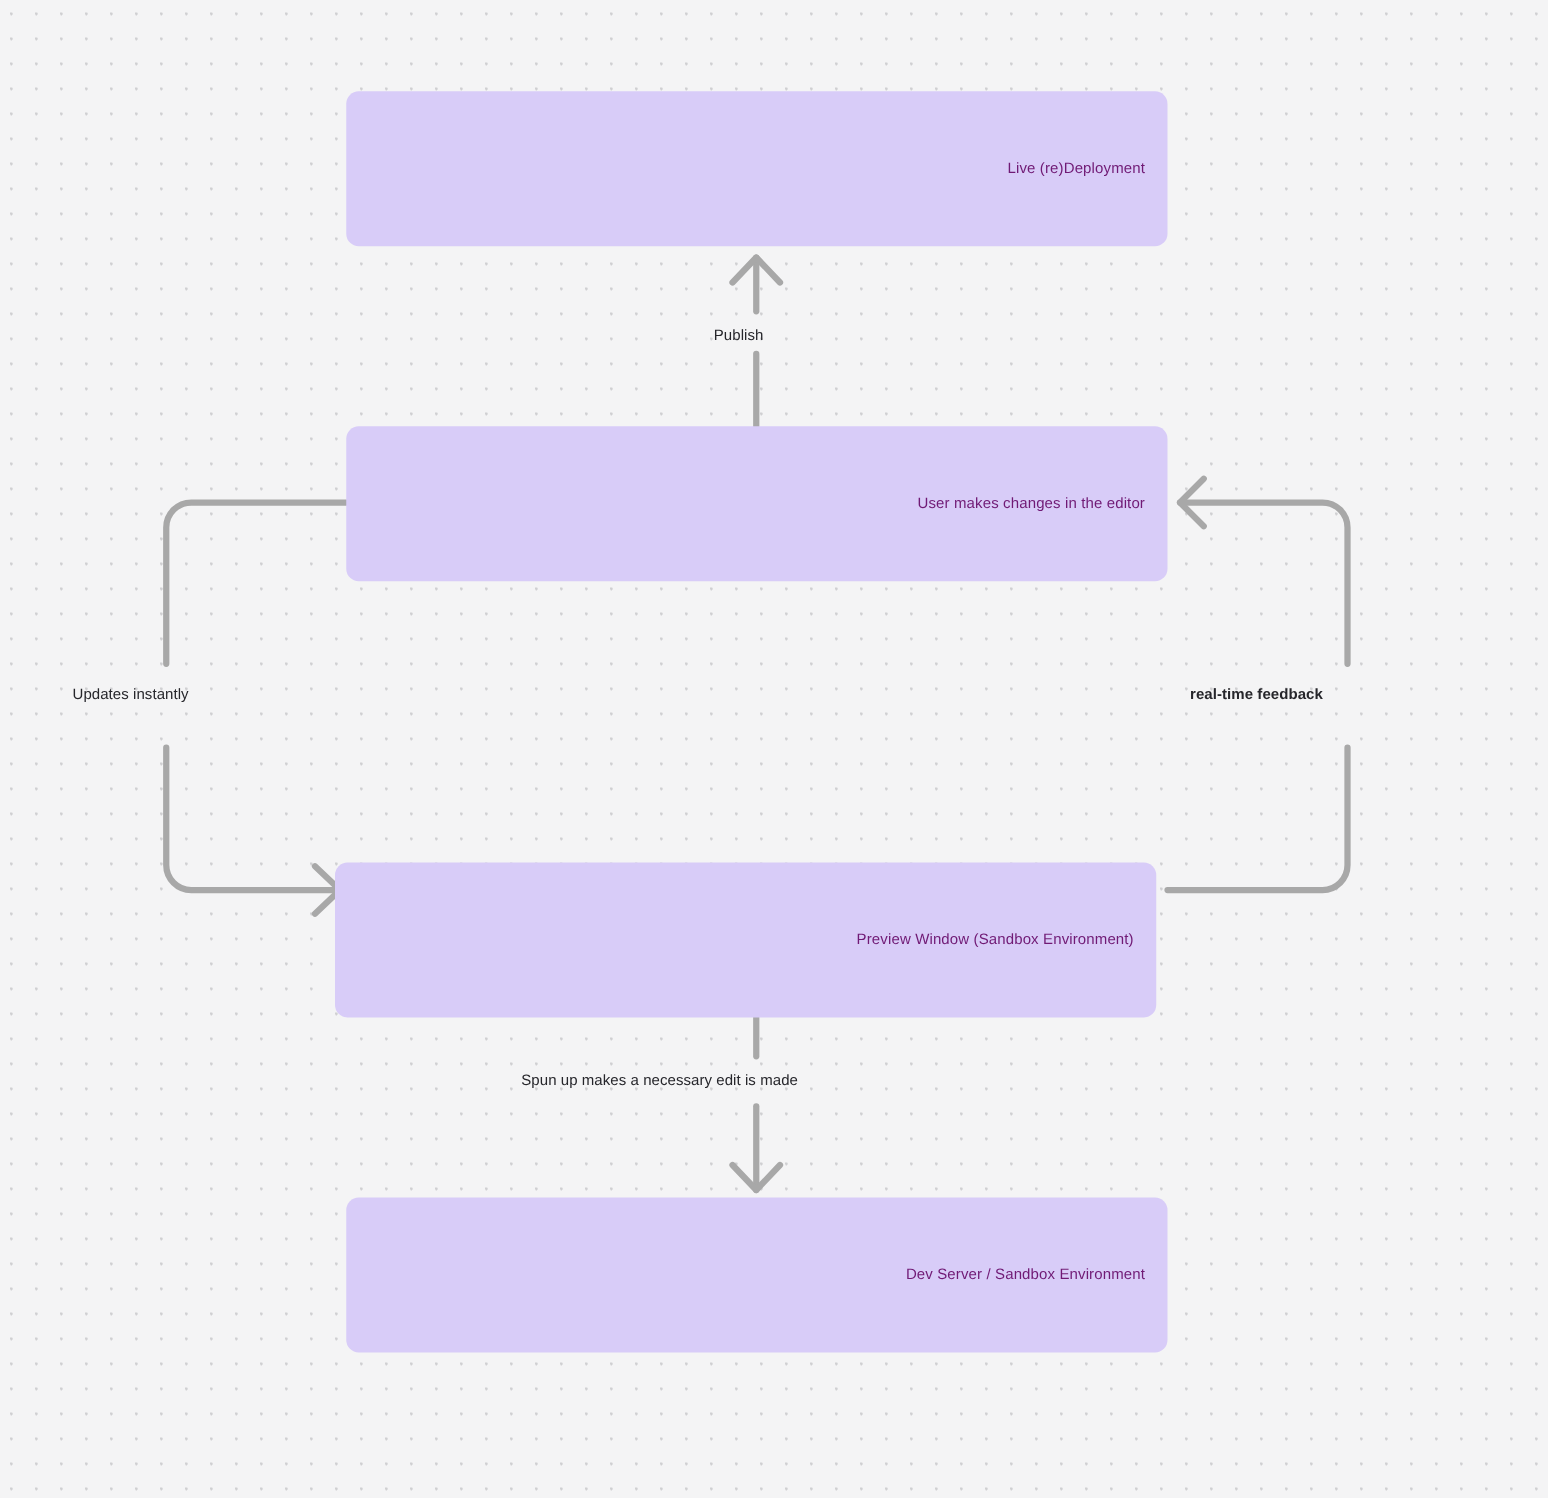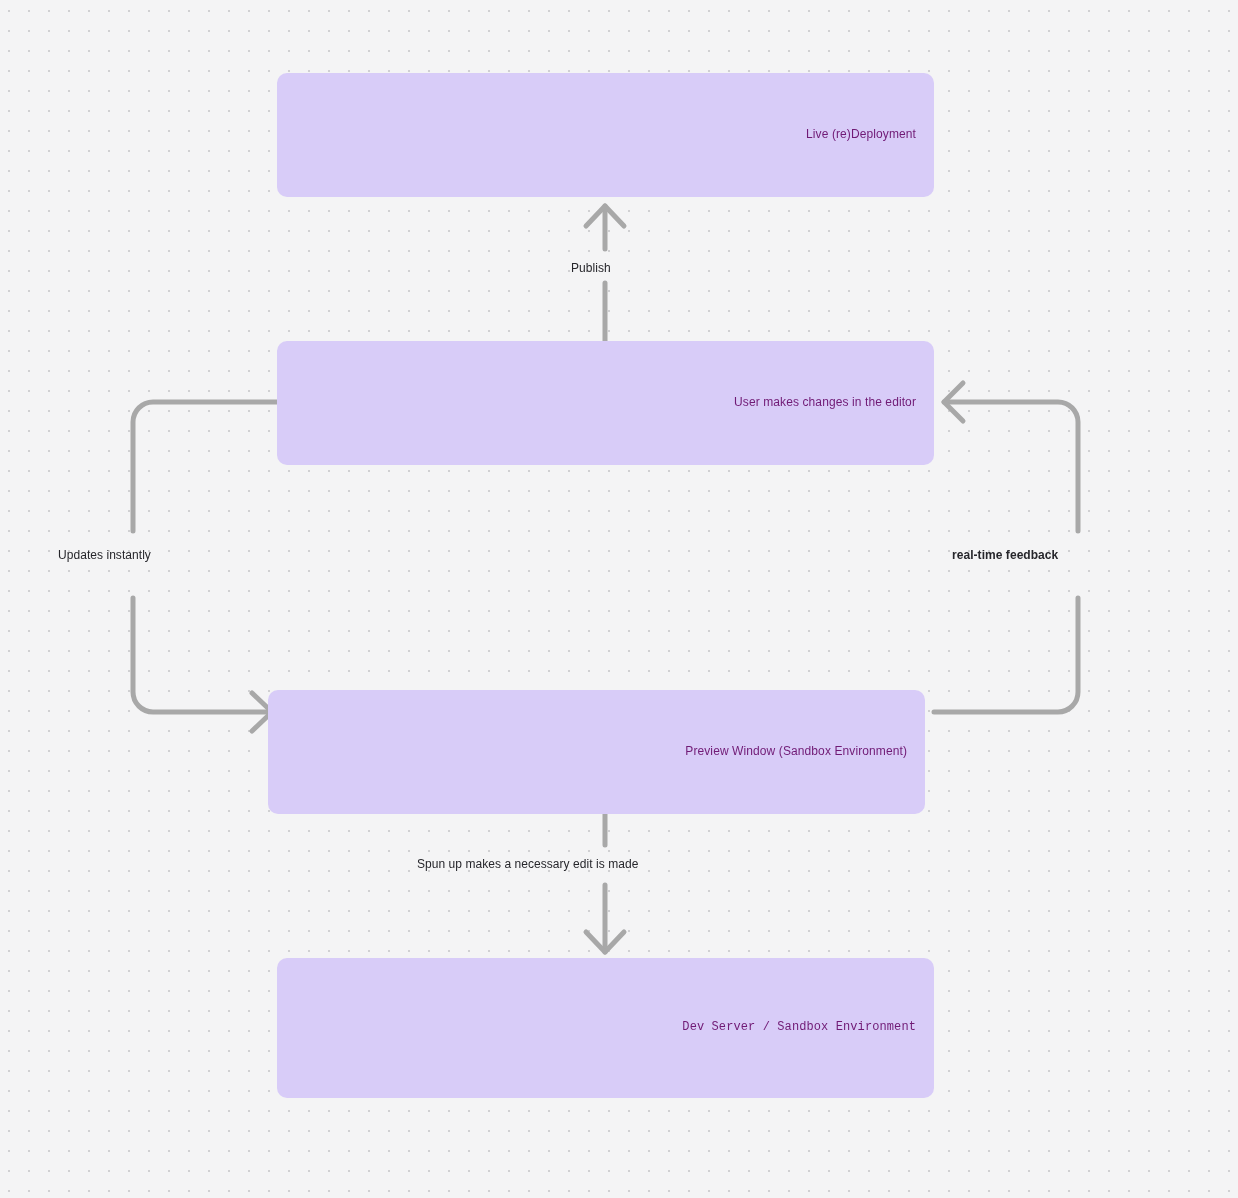--- a/index.html
+++ b/index.html
@@ -116,21 +116,21 @@
   </div>
 
   <div class="node" style="left:277px; top:341px; width:657px; height:124px;padding-left:40px;">
     <span class="node-label">User makes changes in the editor</span>
   </div>
 
   <div class="node" style="left:268px; top:650px; width:657px; height:124px;margin-top:40px;">
     <span class="node-label">Preview Window (Sandbox Environment)</span>
   </div>
 
-  <div class="node" style="left:277px; top:958px; width:657px; height:140px;font-family:Liberation Mono, monospace;">
+  <div class="node" style="left:277px; top:958px; width:657px; height:124px;">
     <span class="node-label">Dev Server / Sandbox Environment</span>
   </div>
 
   <div class="edge-label" style="left:571px; top:262px;">Publish</div>
 
   <div class="edge-label" style="left:58px; top:549px;">Updates instantly</div>
 
   <div class="edge-label" style="left:952px; top:549px;font-weight:bold;">real-time feedback</div>
 
   <div class="edge-label" style="left:417px; top:858px;">Spun up makes a necessary edit is made</div>

